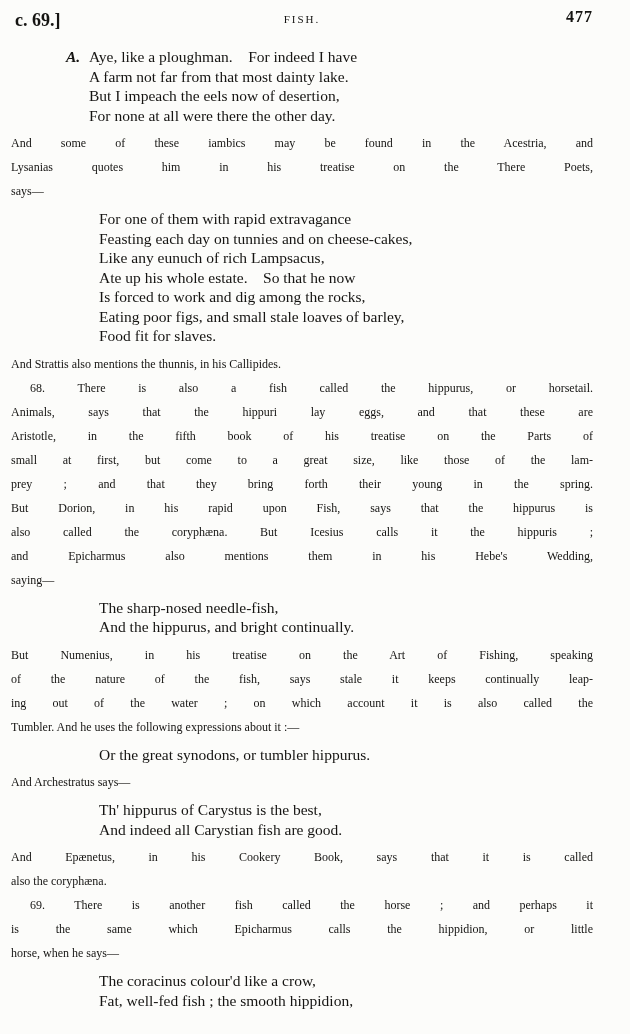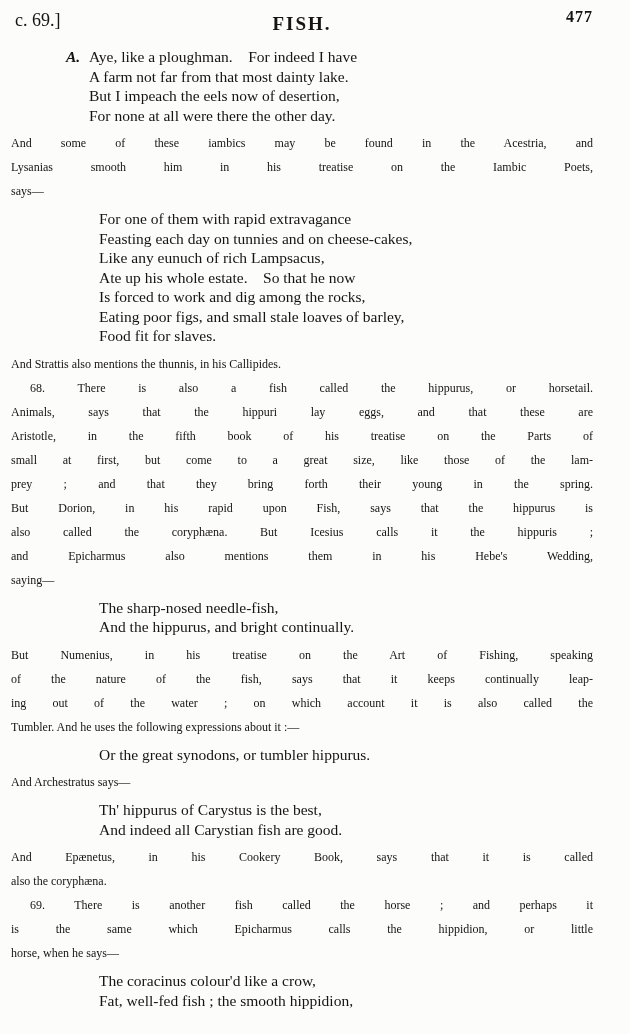--- a/index.html
+++ b/index.html
@@ -17,27 +17,28 @@
   }
   
   .pagehead {
     position: relative;
     height: 24px;
     margin-bottom: 14px;
   }
   .head-left {
     position: absolute; left: 4px; top: 2px;
     font-size: 18px;
+    font-weight: bold;
   }
   .head-center {
     position: absolute; left: 0; right: 0; top: 5px;
     text-align: center;
-    font-size: 19px;
+    font-size: 11px;
     letter-spacing: 2px;
-    font-weight: bold;
+    font-weight: normal;
   }
   .head-right {
     position: absolute; right: 0; top: 0;
     font-size: 16px;
     font-weight: bold;
     letter-spacing: 1px;
   }
   
   .para { margin: 0; }
   .pline {
@@ -77,21 +78,21 @@
 
   <div class="verse verse-a">
     <div class="vline"><span class="speaker">A.</span><span>Aye, like a ploughman. For indeed I have</span></div>
     <div class="vline">A farm not far from that most dainty lake.</div>
     <div class="vline">But I impeach the eels now of desertion,</div>
     <div class="vline">For none at all were there the other day.</div>
   </div>
 
   <div class="para">
     <div class="pline">And some of these iambics may be found in the Acestria, and</div>
-    <div class="pline">Lysanias smooth him in his treatise on the Iambic Poets,</div>
+    <div class="pline">Lysanias quotes him in his treatise on the There Poets,</div>
     <div class="pline last">says—</div>
   </div>
 
   <div class="verse">
     <div class="vline">For one of them with rapid extravagance</div>
     <div class="vline">Feasting each day on tunnies and on cheese-cakes,</div>
     <div class="vline">Like any eunuch of rich Lampsacus,</div>
     <div class="vline">Ate up his whole estate. So that he now</div>
     <div class="vline">Is forced to work and dig among the rocks,</div>
     <div class="vline">Eating poor figs, and small stale loaves of barley,</div>
@@ -114,21 +115,21 @@
     <div class="pline last">saying—</div>
   </div>
 
   <div class="verse">
     <div class="vline">The sharp-nosed needle-fish,</div>
     <div class="vline">And the hippurus, and bright continually.</div>
   </div>
 
   <div class="para">
     <div class="pline">But Numenius, in his treatise on the Art of Fishing, speaking</div>
-    <div class="pline">of the nature of the fish, says that it keeps continually leap-</div>
+    <div class="pline">of the nature of the fish, says stale it keeps continually leap-</div>
     <div class="pline">ing out of the water ; on which account it is also called the</div>
     <div class="pline last">Tumbler.  And he uses the following expressions about it :—</div>
   </div>
 
   <div class="verse">
     <div class="vline">Or the great synodons, or tumbler hippurus.</div>
   </div>
 
   <div class="para">
     <div class="pline last">And Archestratus says—</div>

